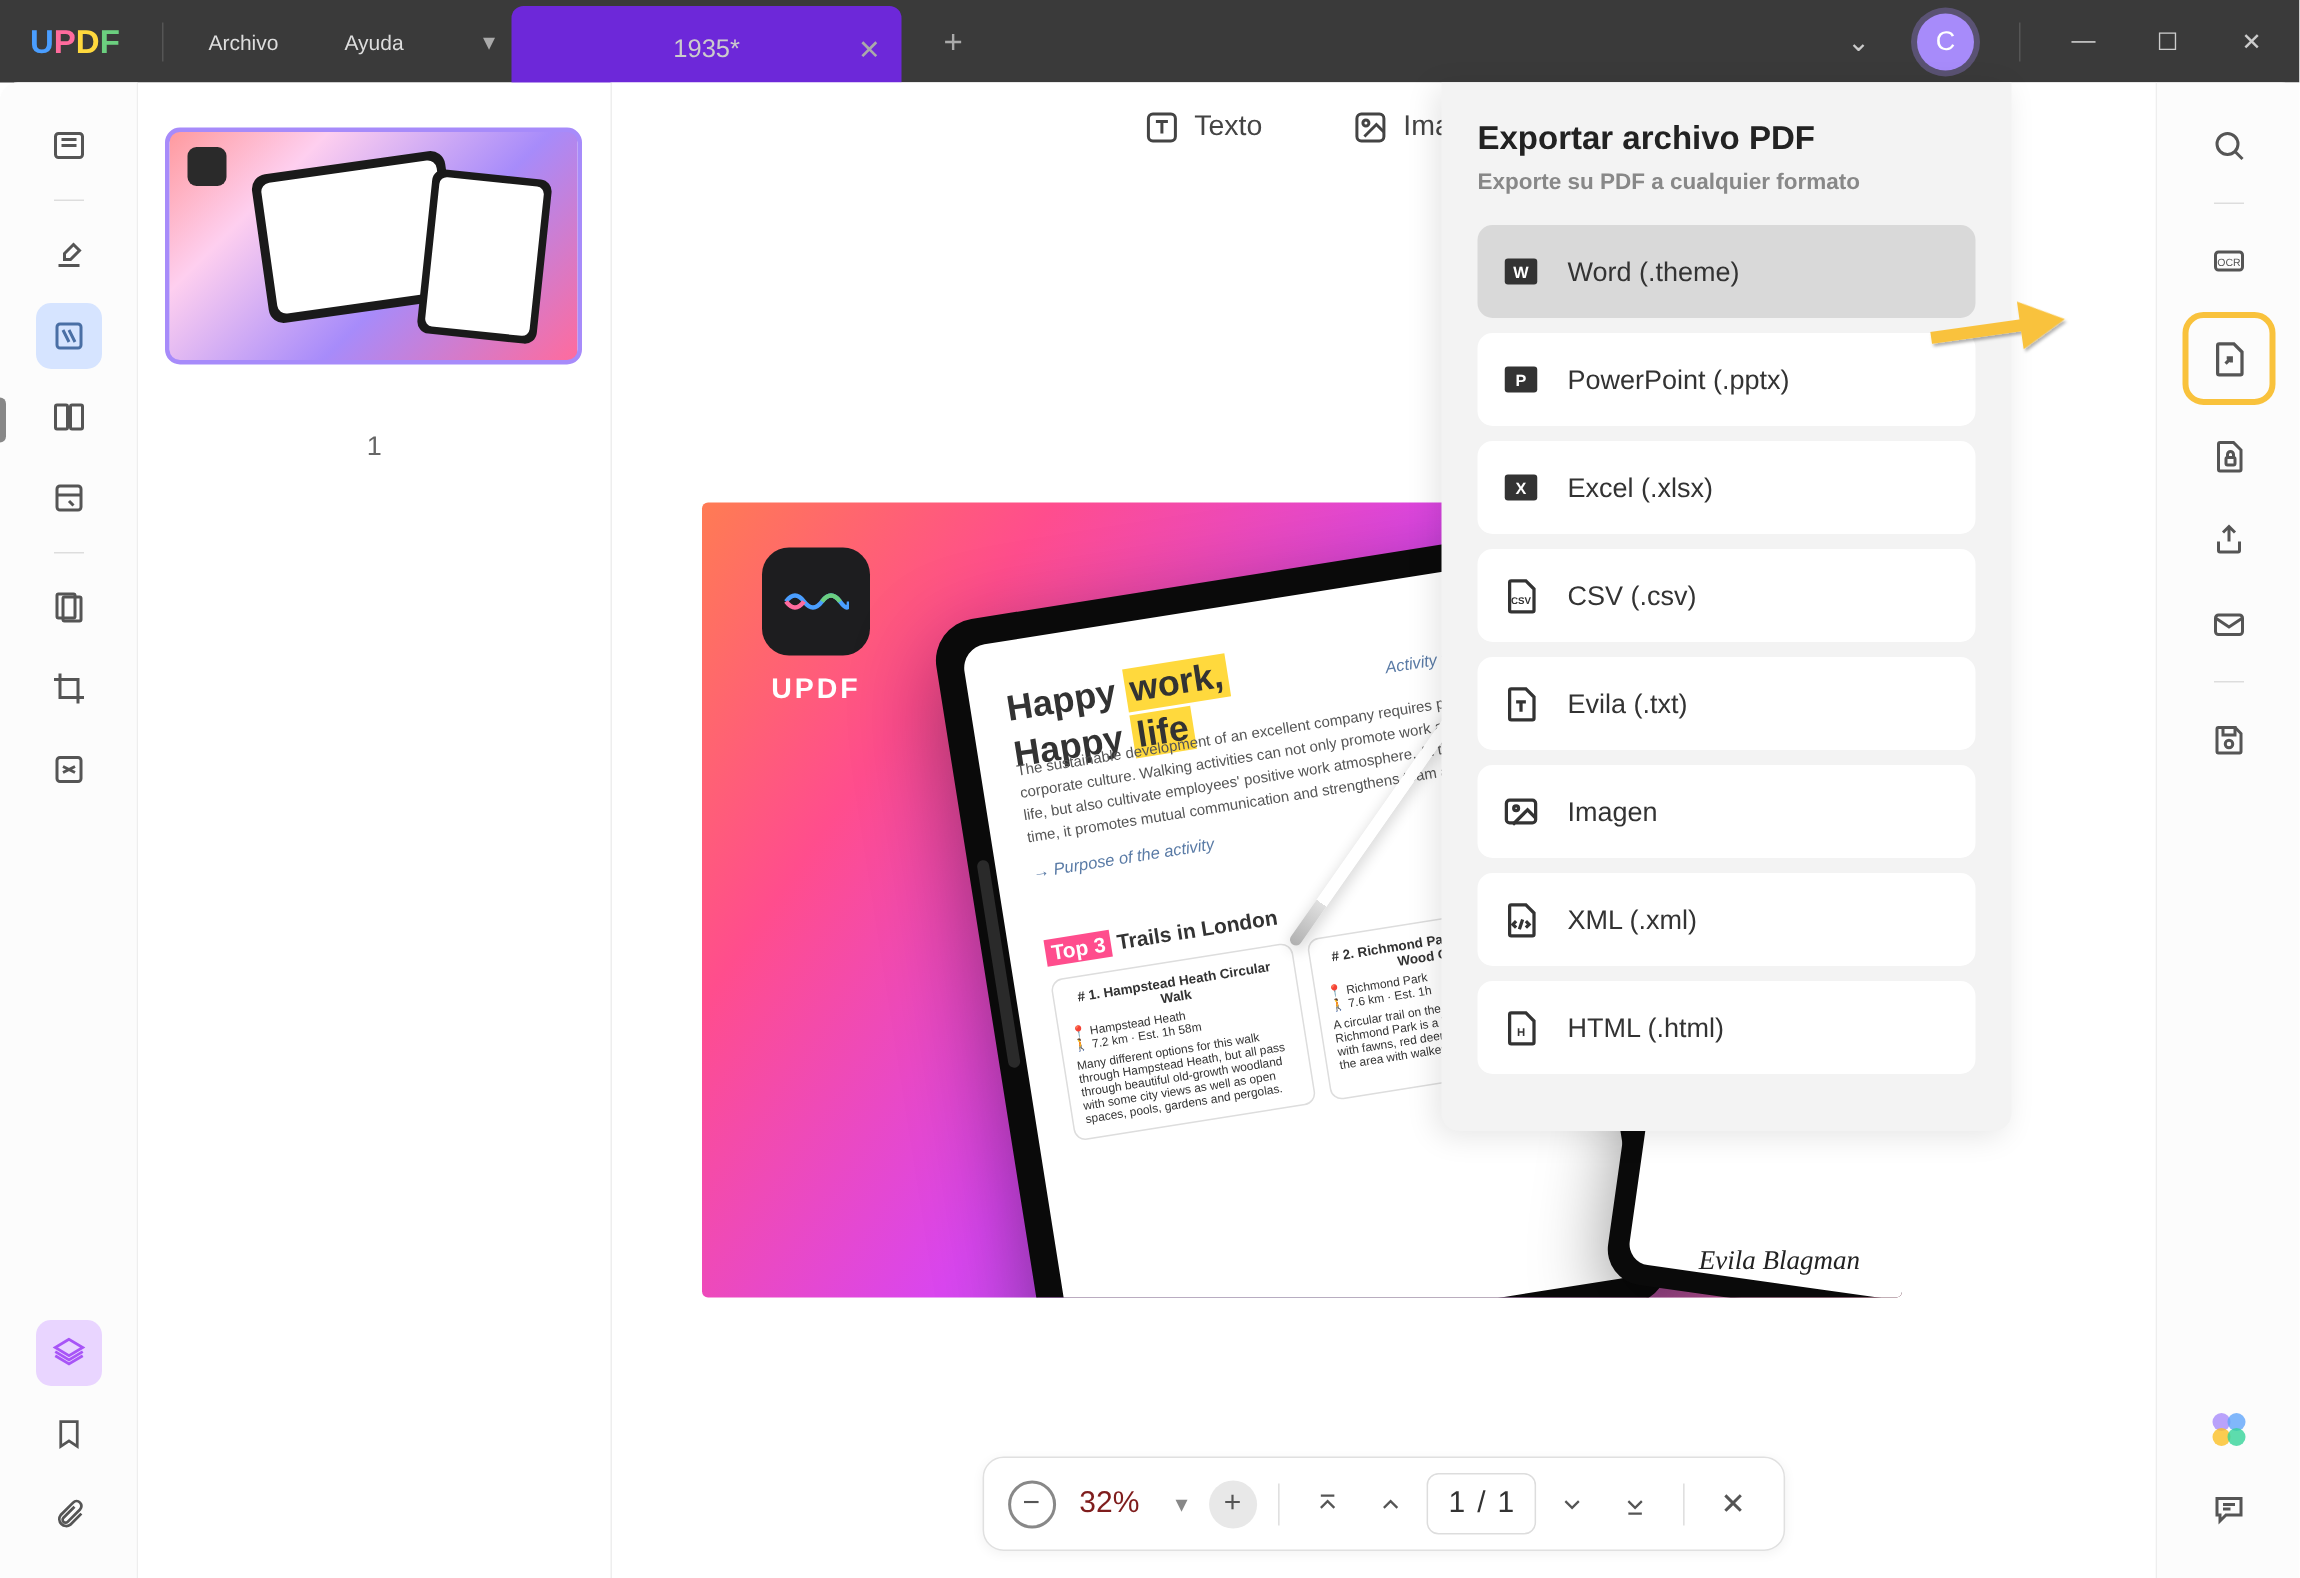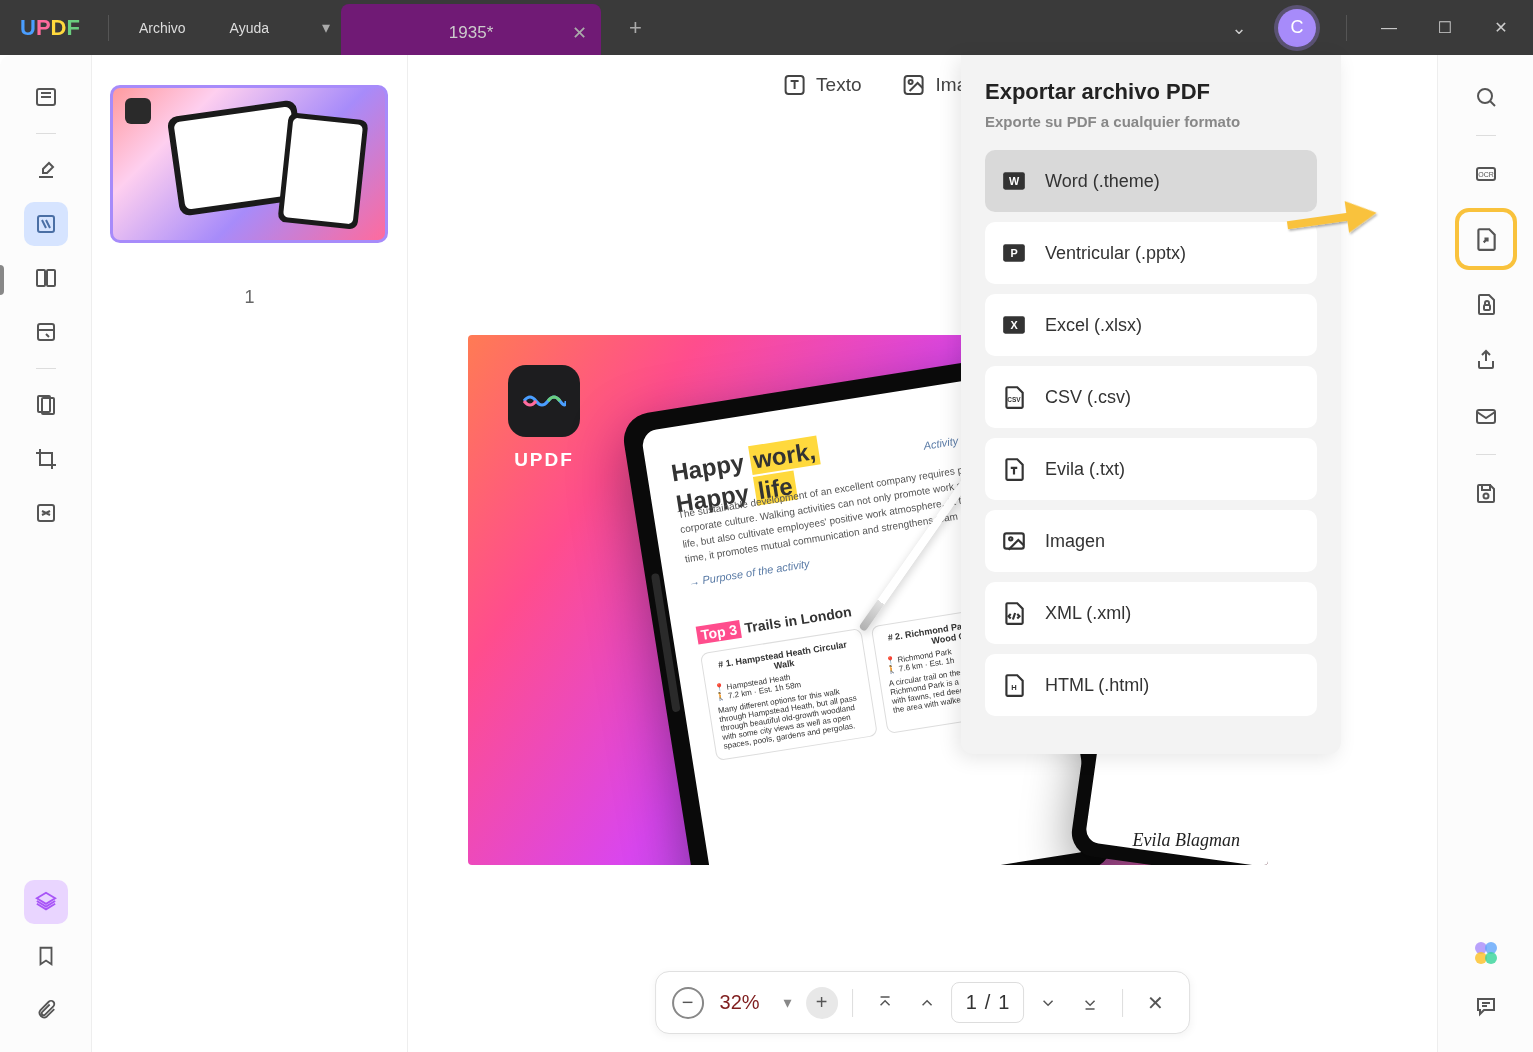--- a/index.html
+++ b/index.html
@@ -9,21 +9,21 @@
 .titlebar { height: 55px; background: #3a3a3a; display: flex; align-items: center; color: #ddd; }
 .logo { padding: 0 20px; font-weight: 700; font-size: 22px; }
 .logo-u { color: #4a9eff; }
 .logo-p { color: #ff6b9d; }
 .logo-d { color: #ffd93d; }
 .logo-f { color: #6bcf7f; }
 .vdiv { width: 1px; height: 26px; background: #555; margin: 0 8px; }
 .menu-item { padding: 0 22px; color: #ddd; font-size: 14px; cursor: pointer; }
 .tab-container { display: flex; align-items: center; margin-left: 20px; }
 .tab-dropdown { width: 30px; height: 40px; display: flex; align-items: center; justify-content: center; color: #aaa; cursor: pointer; }
-.tab { width: 260px; height: 59px; background: #701a75; border-radius: 8px 8px 0 0; display: flex; align-items: center; justify-content: center; color: #ccc; font-size: 17px; position: relative; margin-top: 11px; }
+.tab { width: 260px; height: 59px; background: #6d28d9; border-radius: 8px 8px 0 0; display: flex; align-items: center; justify-content: center; color: #ccc; font-size: 17px; position: relative; margin-top: 11px; }
 .tab-close { position: absolute; right: 14px; color: #aaa; cursor: pointer; font-size: 18px; }
 .tab-add { margin-left: 28px; color: #aaa; cursor: pointer; font-size: 22px; }
 .titlebar-right { margin-left: auto; display: flex; align-items: center; gap: 12px; padding-right: 10px; }
 .tb-icon { width: 34px; height: 34px; display: flex; align-items: center; justify-content: center; color: #ccc; font-size: 18px; cursor: pointer; }
 .avatar { width: 38px; height: 38px; border-radius: 50%; background: #a78bfa; color: #fff; display: flex; align-items: center; justify-content: center; font-size: 18px; margin: 0 10px; box-shadow: 0 0 0 4px rgba(167,139,250,.3); }
 .win-btn { width: 44px; height: 44px; display: flex; align-items: center; justify-content: center; color: #ccc; cursor: pointer; font-size: 16px; }
 
 
 .content { display: flex; height: calc(100% - 55px); background: #fff; border-radius: 12px 12px 0 0; position: relative; }
 
@@ -40,21 +40,21 @@
 .thumb { width: 278px; height: 158px; border: 3px solid #a78bfa; border-radius: 10px; background: linear-gradient(135deg, #ff9a9e 0%, #fecfef 25%, #a78bfa 60%, #ff6b9d 100%); position: relative; overflow: hidden; cursor: pointer; }
 .thumb-mini-logo { position: absolute; top: 10px; left: 12px; width: 26px; height: 26px; background: #2a2a2a; border-radius: 6px; }
 .thumb-tablet1 { position: absolute; top: 20px; left: 60px; width: 130px; height: 100px; background: #1a1a1a; border-radius: 10px; transform: rotate(-8deg); }
 .thumb-tablet1::after { content: ""; position: absolute; inset: 6px; background: #fff; border-radius: 6px; }
 .thumb-tablet2 { position: absolute; top: 28px; right: 22px; width: 80px; height: 110px; background: #1a1a1a; border-radius: 8px; transform: rotate(6deg); }
 .thumb-tablet2::after { content: ""; position: absolute; inset: 5px; background: #fff; border-radius: 5px; }
 .thumb-num { text-align: center; margin-top: 44px; font-size: 18px; color: #666; }
 
 
 .canvas { flex: 1; position: relative; background: #fff; }
-.canvas-toolbar { position: absolute; top: 18px; left: 50%; transform: translateX(-50%); display: flex; gap: 40px; }
+.canvas-toolbar { position: absolute; top: 18px; left: 50%; transform: translateX(-50%); display: flex; gap: 60px; }
 .canvas-tool { display: flex; align-items: center; gap: 10px; color: #444; font-size: 19px; cursor: pointer; }
 .canvas-tool svg { width: 24px; height: 24px; }
 
 .page-image { position: absolute; top: 280px; left: 60px; width: 800px; height: 530px; background: linear-gradient(125deg, #ff7b54 0%, #ff4d8d 20%, #d946ef 45%, #a855f7 65%, #ff6b9d 100%); border-radius: 4px; overflow: hidden; }
 .pi-logo-block { position: absolute; top: 30px; left: 40px; text-align: center; }
 .pi-logo-box { width: 72px; height: 72px; background: #1d1d1f; border-radius: 18px; display: flex; align-items: center; justify-content: center; margin: 0 auto 12px; }
 .pi-wave { width: 44px; height: 24px; }
 .pi-logo-text { color: #fff; font-size: 19px; font-weight: 600; letter-spacing: 2px; }
 .pi-tablet-main { position: absolute; top: 46px; left: 190px; width: 420px; height: 520px; background: #0a0a0a; border-radius: 28px; transform: rotate(-9deg); padding: 18px; box-shadow: 0 20px 60px rgba(0,0,0,.4); }
 .pi-tablet-screen { width: 100%; height: 100%; background: #fff; border-radius: 16px; padding: 30px 24px; font-size: 11px; color: #333; overflow: hidden; }
@@ -310,21 +310,21 @@
           </div>
         <span>Word (.theme)</span>
       </div>
       <div class="export-item">
         <div class="export-icon">
             <svg width="26" height="26" viewBox="0 0 24 24">
               <rect x="2" y="4" width="20" height="16" rx="2" fill="#333"></rect>
               <text x="12" y="16" text-anchor="middle" fill="#fff" font-size="10" font-weight="700">P</text>
             </svg>
           </div>
-        <span>Ventricular (.pptx)</span>
+        <span>PowerPoint (.pptx)</span>
       </div>
       <div class="export-item">
         <div class="export-icon">
             <svg width="26" height="26" viewBox="0 0 24 24">
               <rect x="2" y="4" width="20" height="16" rx="2" fill="#333"></rect>
               <text x="12" y="16" text-anchor="middle" fill="#fff" font-size="10" font-weight="700">X</text>
             </svg>
           </div>
         <span>Excel (.xlsx)</span>
       </div>

